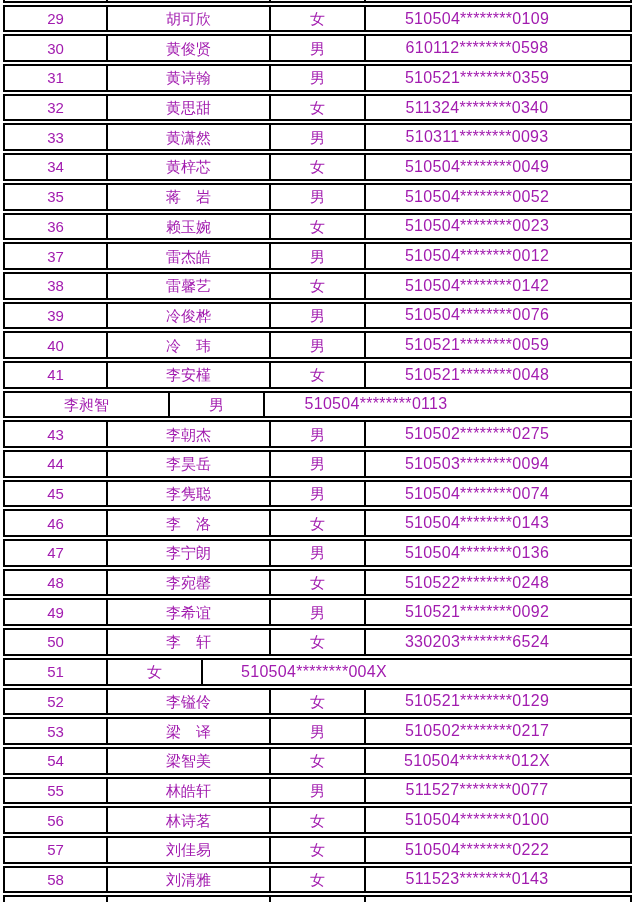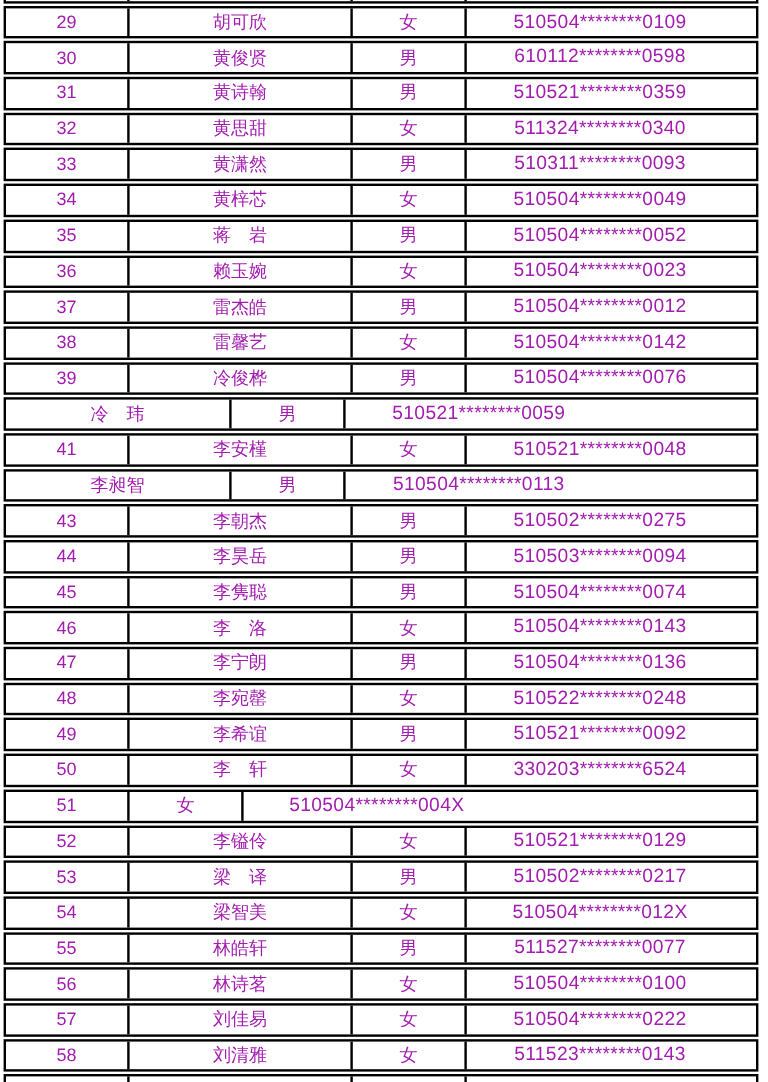--- a/index.html
+++ b/index.html
@@ -37,21 +37,21 @@
     box-sizing: border-box;
     display: flex;
     align-items: center;
     justify-content: center;
     white-space: nowrap;
     overflow: hidden;
     line-height: 1;
   }
   .cell + .cell { border-left: 2px solid #000000; }
   .c-no     { width: 101px; font-size: 15px; }
-  .c-name   { width: 186px; font-size: 15px; }
+  .c-name   { width: 163px; font-size: 15px; }
   .c-gender { width: 95px;  font-size: 15px; }
   .c-id     { width: 224px; font-size: 16px; letter-spacing: 0.3px; }
 </style>
 </head>
 <body>
 
 <div class="page">
   <div class="table-wrap">
 
     <div class="t-row">
@@ -133,20 +133,21 @@
   </div>
 
   <div class="t-row">
     <div class="cell c-no">39</div>
     <div class="cell c-name">冷俊桦</div>
     <div class="cell c-gender">男</div>
     <div class="cell c-id">510504********0076</div>
   </div>
 
   <div class="t-row">
+    <div class="cell c-no">40</div>
     <div class="cell c-name">冷　玮</div>
     <div class="cell c-gender">男</div>
     <div class="cell c-id">510521********0059</div>
   </div>
 
   <div class="t-row">
     <div class="cell c-no">41</div>
     <div class="cell c-name">李安槿</div>
     <div class="cell c-gender">女</div>
     <div class="cell c-id">510521********0048</div>

